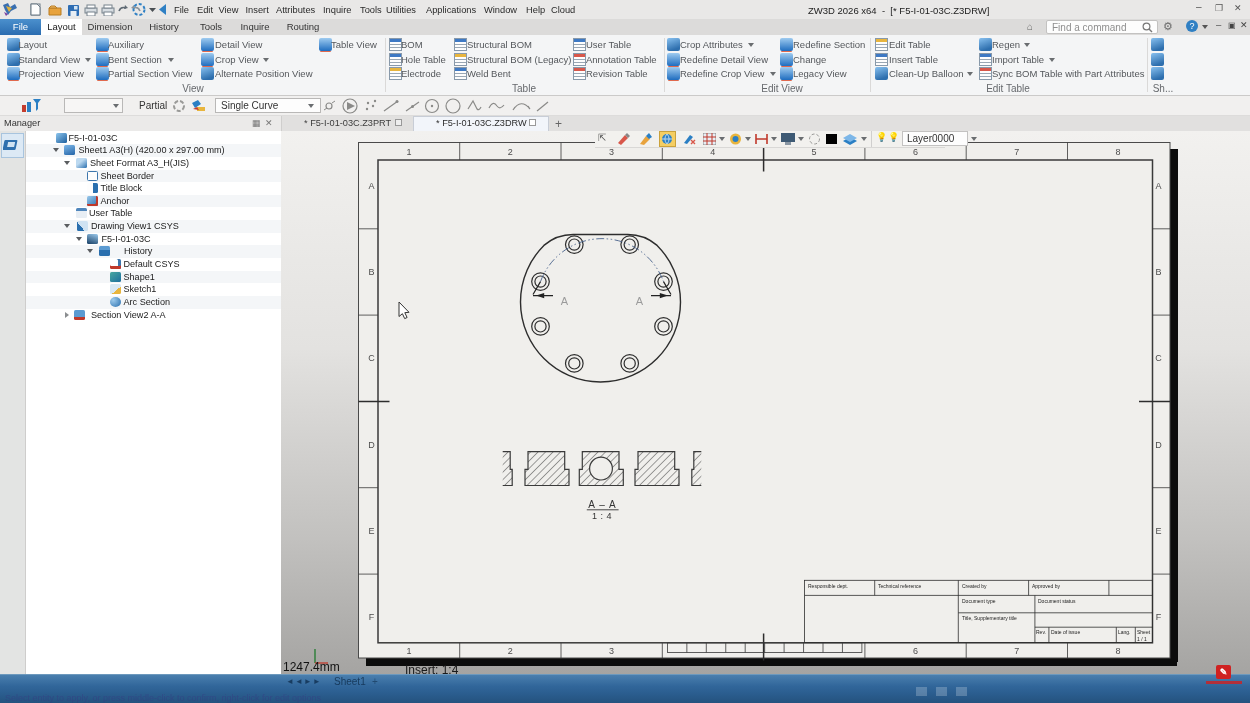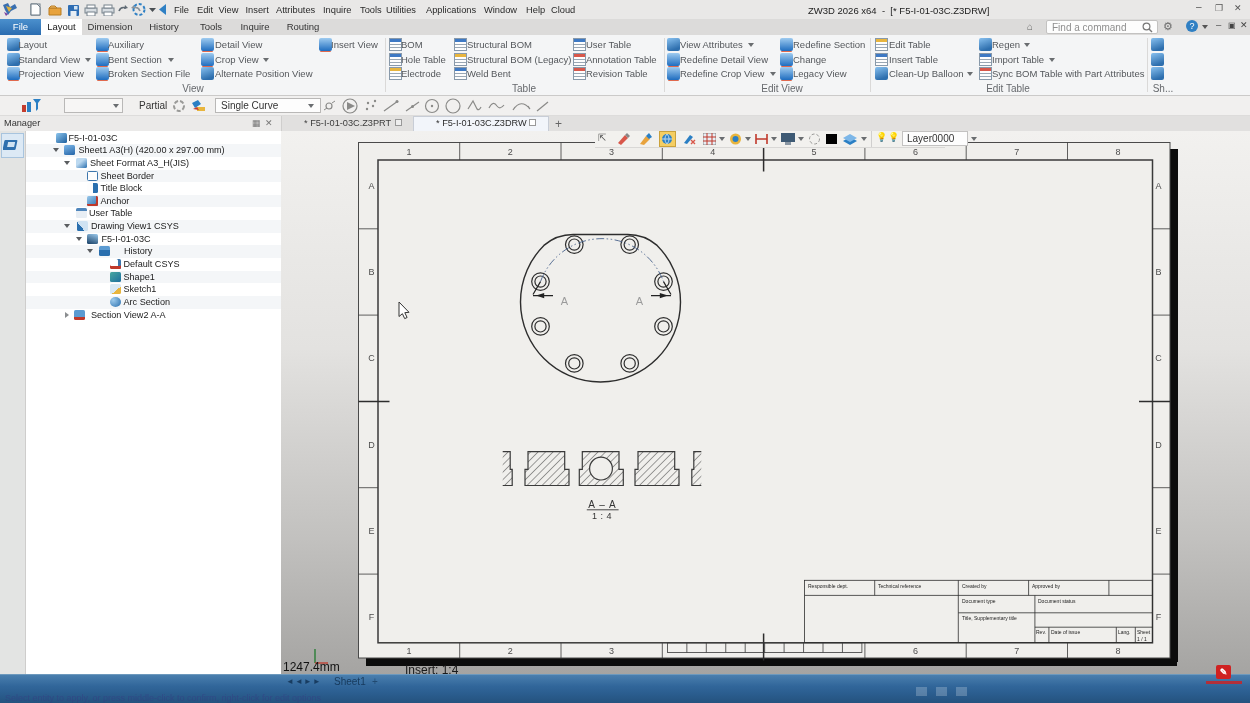--- a/index.html
+++ b/index.html
@@ -128,30 +128,30 @@
     <span class="ri" style="left:18.5px;top:17.5px">Standard View</span>
     <span class="da" style="left:85px;top:22.5px"></span>
  <span class="ic i-b2" style="left:7px;top:32px"></span>
     <span class="ri" style="left:18.5px;top:32px">Projection View</span>
  <span class="ic i-b2" style="left:96px;top:3px"></span>
     <span class="ri" style="left:108px;top:3px">Auxiliary</span>
  <span class="ic i-b2" style="left:96px;top:17.5px"></span>
     <span class="ri" style="left:108px;top:17.5px">Bent Section</span>
     <span class="da" style="left:168px;top:22.5px"></span>
  <span class="ic i-b2" style="left:96px;top:32px"></span>
-    <span class="ri" style="left:108px;top:32px">Broken Section File</span>
+    <span class="ri" style="left:108px;top:32px">Partial Section View</span>
  <span class="ic i-b2" style="left:201px;top:3px"></span>
     <span class="ri" style="left:215px;top:3px">Detail View</span>
  <span class="ic i-b2" style="left:201px;top:17.5px"></span>
     <span class="ri" style="left:215px;top:17.5px">Crop View</span>
     <span class="da" style="left:263px;top:22.5px"></span>
  <span class="ic i-b" style="left:201px;top:32px"></span>
     <span class="ri" style="left:215px;top:32px">Alternate Position View</span>
  <span class="ic i-b2" style="left:319px;top:3px"></span>
-    <span class="ri" style="left:331px;top:3px">Insert View</span>
+    <span class="ri" style="left:331px;top:3px">Table View</span>
  <span class="sep" style="left:385px"></span>
  <span class="ic i-t" style="left:389px;top:3px"></span>
     <span class="ri" style="left:401px;top:3px">BOM</span>
  <span class="ic i-t" style="left:389px;top:17.5px"></span>
     <span class="ri" style="left:401px;top:17.5px">Hole Table</span>
  <span class="ic i-t i-ty" style="left:389px;top:32px"></span>
     <span class="ri" style="left:401px;top:32px">Electrode</span>
  <span class="ic i-t" style="left:454px;top:3px"></span>
     <span class="ri" style="left:467px;top:3px">Structural BOM</span>
  <span class="ic i-t i-ty" style="left:454px;top:17.5px"></span>
@@ -159,21 +159,21 @@
  <span class="ic i-t" style="left:454px;top:32px"></span>
     <span class="ri" style="left:467px;top:32px">Weld Bent</span>
  <span class="ic i-t" style="left:573px;top:3px"></span>
     <span class="ri" style="left:586px;top:3px">User Table</span>
  <span class="ic i-t i-tr" style="left:573px;top:17.5px"></span>
     <span class="ri" style="left:586px;top:17.5px">Annotation Table</span>
  <span class="ic i-t i-tr" style="left:573px;top:32px"></span>
     <span class="ri" style="left:586px;top:32px">Revision Table</span>
  <span class="sep" style="left:663.5px"></span>
  <span class="ic i-b" style="left:667px;top:3px"></span>
-    <span class="ri" style="left:680px;top:3px">View Attributes</span>
+    <span class="ri" style="left:680px;top:3px">Crop Attributes</span>
     <span class="da" style="left:748px;top:8px"></span>
  <span class="ic i-b2" style="left:667px;top:17.5px"></span>
     <span class="ri" style="left:680px;top:17.5px">Redefine Detail View</span>
  <span class="ic i-b2" style="left:667px;top:32px"></span>
     <span class="ri" style="left:680px;top:32px">Redefine Crop View</span>
     <span class="da" style="left:770px;top:36.5px"></span>
  <span class="ic i-b2" style="left:780px;top:3px"></span>
     <span class="ri" style="left:793px;top:3px">Redefine Section</span>
  <span class="ic i-b2" style="left:780px;top:17.5px"></span>
     <span class="ri" style="left:793px;top:17.5px">Change</span>

